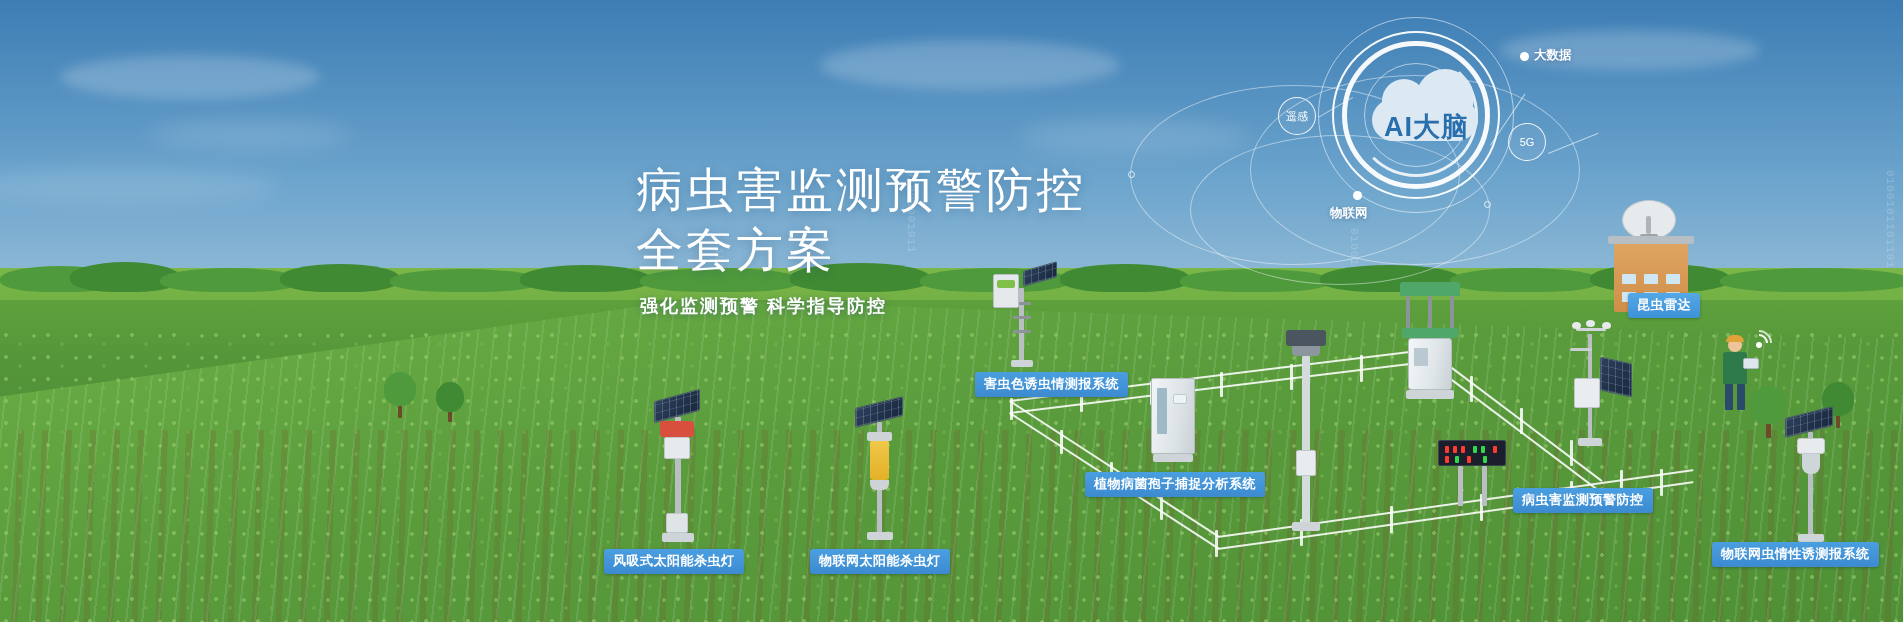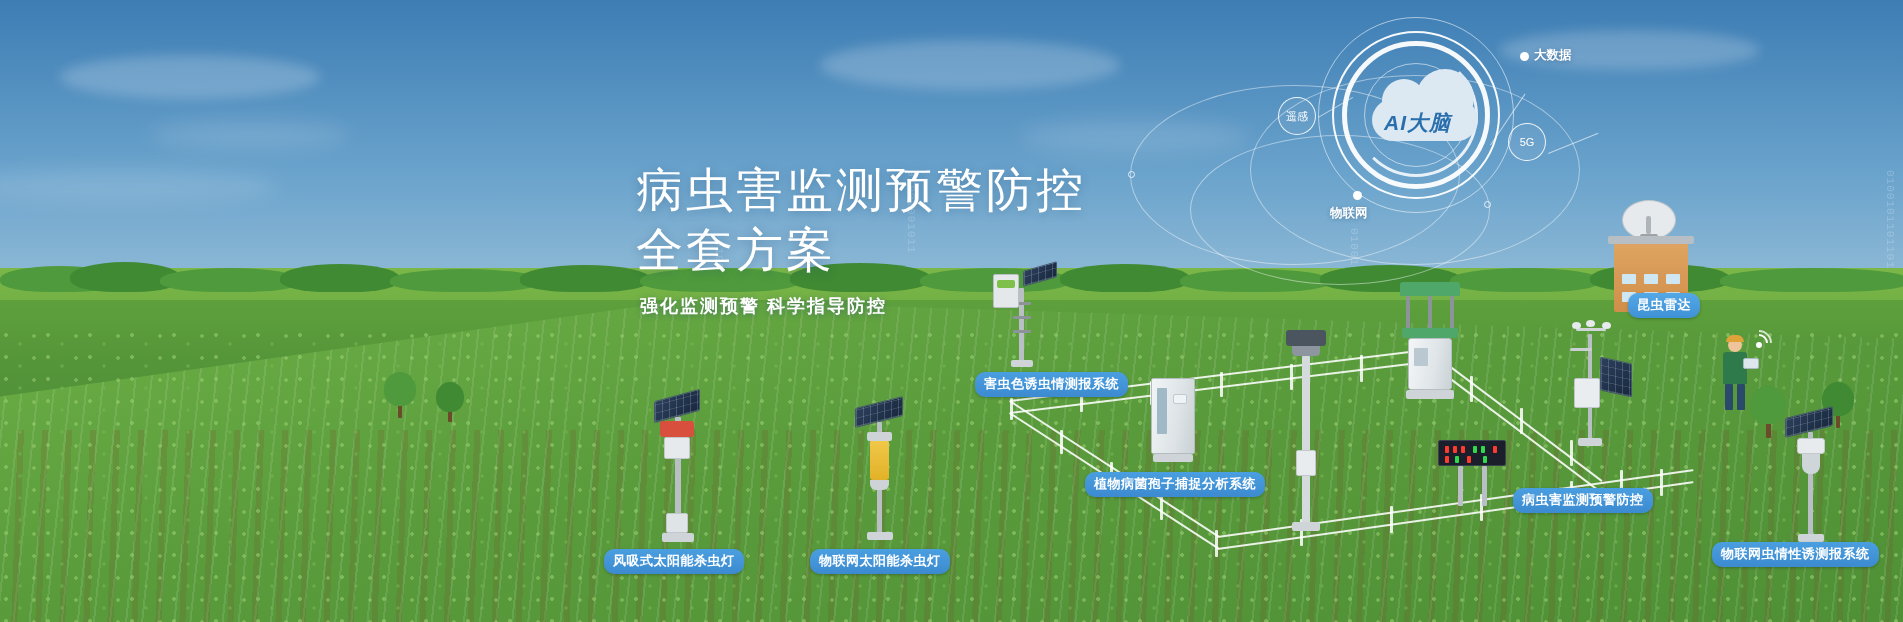--- a/index.html
+++ b/index.html
@@ -127,21 +127,21 @@
     position: absolute;
     background: #dce9f2; border-radius: 28px;
   }
   .cloud-shape::before, .cloud-shape::after {
     content: ""; position: absolute; background: #dce9f2; border-radius: 50%;
   }
   .cloud-shape::before { width: 44px; height: 44px; left: 10px; top: -20px; }
   .cloud-shape::after  { width: 58px; height: 58px; left: 44px; top: -30px; }
   .ai-label {
     position: absolute; z-index: 6;
-    color: #2a6fad; font-size: 21px; font-weight: bold; letter-spacing: 1px; font-style: italic;
+    color: #2a6fad; font-size: 27px; font-weight: bold; letter-spacing: 1px;
   }
   .node-chip {
     position: absolute;
     border: 1px solid rgba(255,255,255,0.9);
     border-radius: 50%;
     color: #ffffff; font-size: 11px;
     display: flex; align-items: center; justify-content: center;
     background: rgba(255,255,255,0.06);
   }
   .node-dot {
@@ -157,21 +157,21 @@
     position: absolute; background: rgba(255,255,255,0.6); height: 1px; transform-origin: 0 0;
   }
 
   
   .tag {
     position: absolute;
     background: linear-gradient(180deg, #4a9fe0 0%, #3c8ad0 100%);
     color: #ffffff;
     font-size: 13px; font-weight: bold;
     padding: 3px 9px 4px 9px;
-    border-radius: 10px;
+    border-radius: 3px;
     white-space: nowrap;
     letter-spacing: 0.5px;
     box-shadow: 0 1px 3px rgba(0,0,0,0.25);
   }
   .tag.radar { background: linear-gradient(180deg, #55a8e6 0%, #3f91d6 100%); }
 
   
   .dev { position: absolute; }
   .pole { position: absolute; background: #b9bfc4; border-radius: 1px; }
   .pole.dark { background: #8d9499; }

